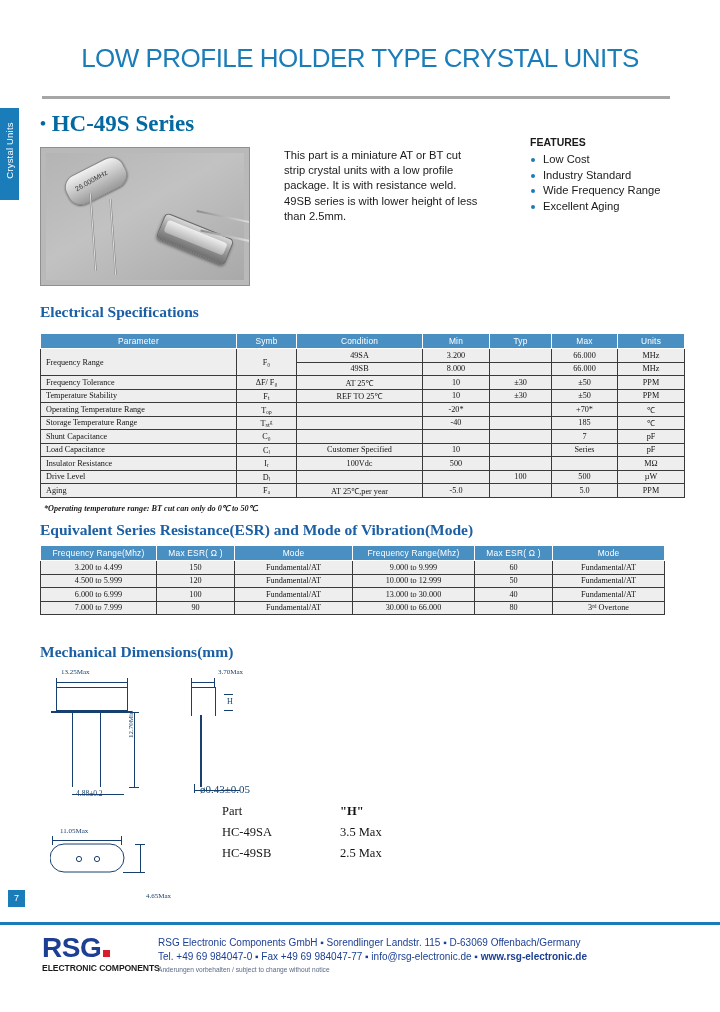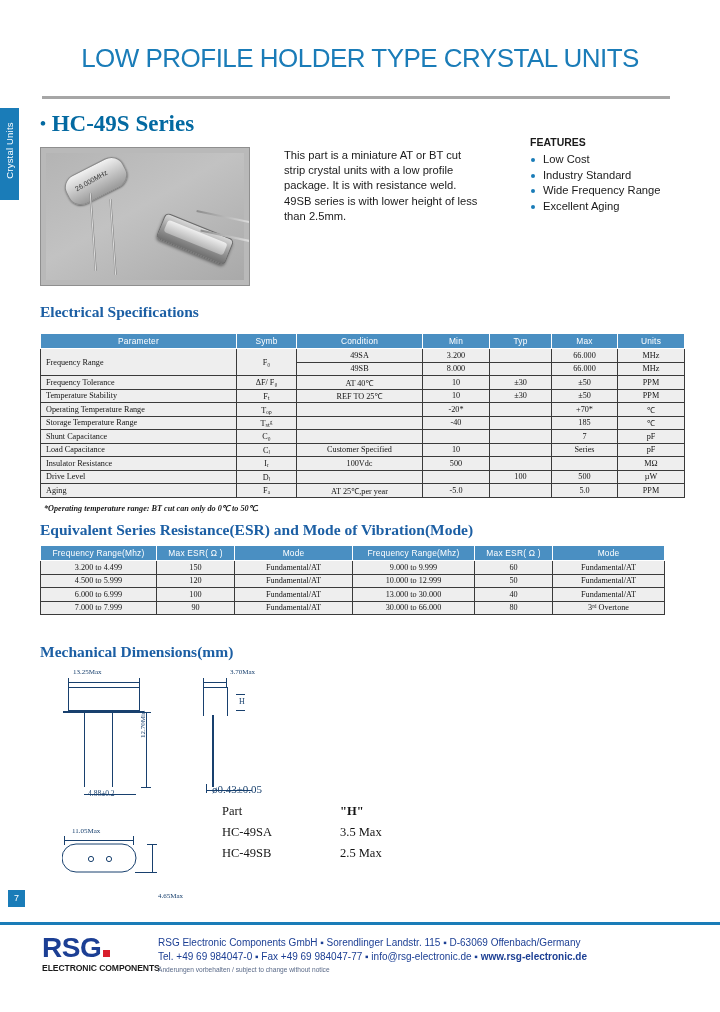--- a/index.html
+++ b/index.html
@@ -242,21 +242,21 @@
     font-style: italic;
     font-weight: bold;
     font-size: 8.2px;
     color: #1a1a1a;
     white-space: nowrap;
   }
 
   
   .mech-area {
     position: absolute;
-    left: 40px;
+    left: 28px;
     top: 670px;
     width: 420px;
     height: 200px;
   }
   .dimtext {
     position: absolute;
     font-family: "Liberation Serif", serif;
     font-size: 7px;
     color: #18406e;
     white-space: nowrap;
@@ -429,21 +429,21 @@
       <tr>
         <td>49SB</td>
         <td>8.000</td>
         <td></td>
         <td>66.000</td>
         <td>MHz</td>
       </tr>
       <tr>
         <td class="left">Frequency Tolerance</td>
         <td>ΔF/ F₀</td>
-        <td>AT 40℃</td>
+        <td>AT 25℃</td>
         <td>10</td>
         <td>±30</td>
         <td>±50</td>
         <td>PPM</td>
       </tr>
       <tr>
         <td class="left">Temperature Stability</td>
         <td>Fₜ</td>
         <td>REF TO 25℃</td>
         <td>10</td>

